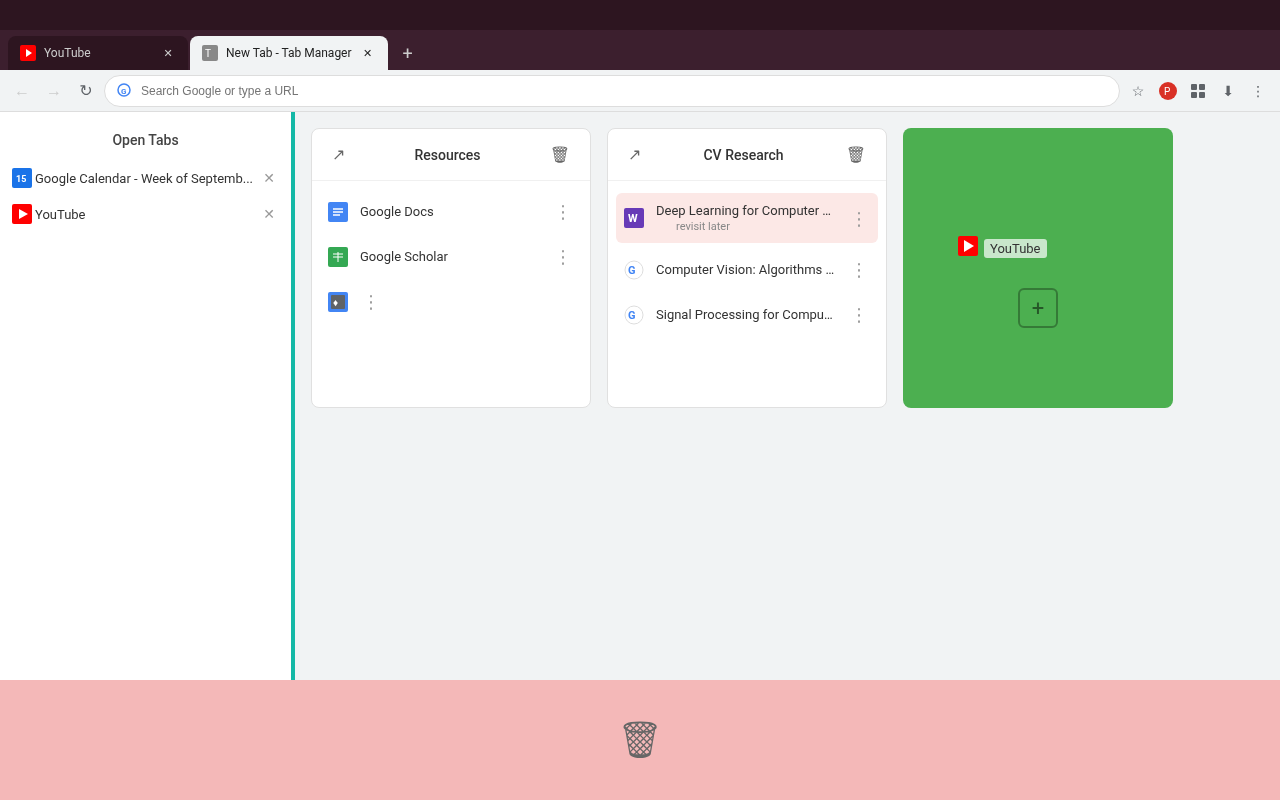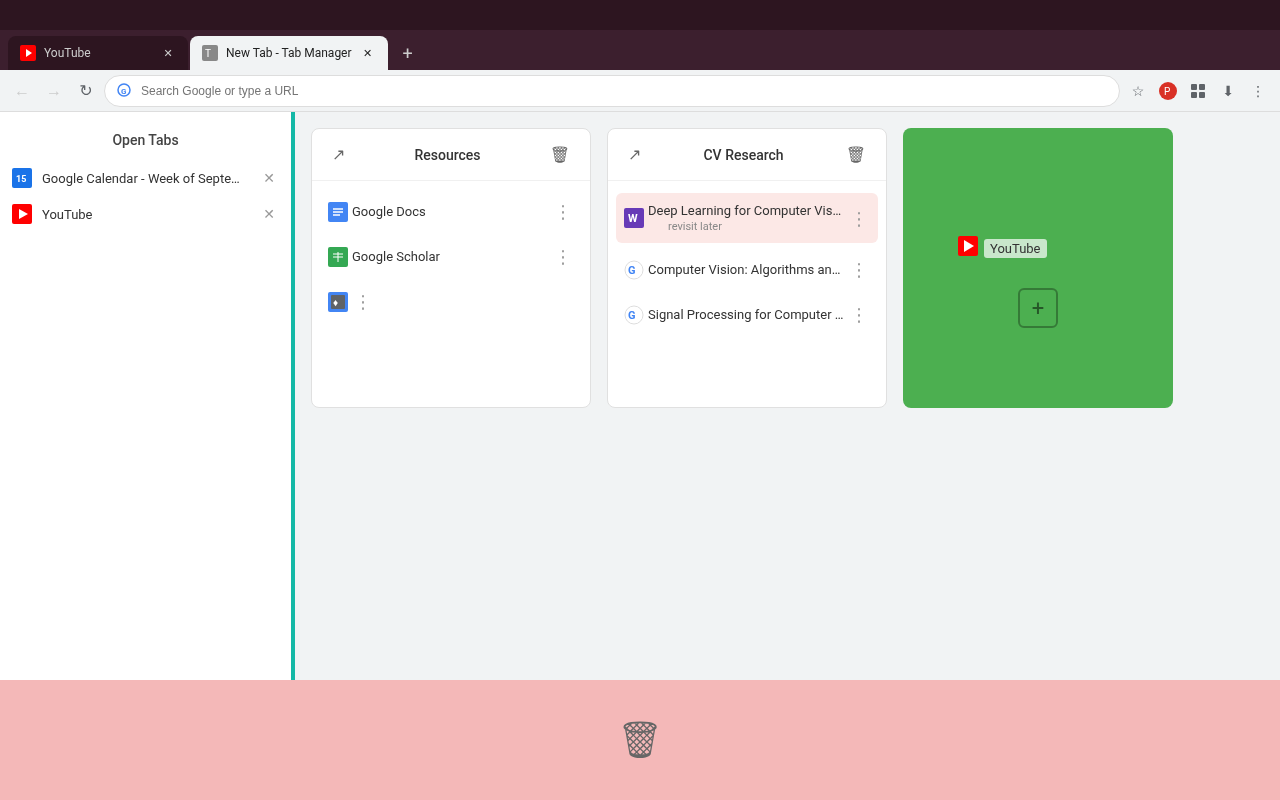--- a/index.html
+++ b/index.html
@@ -21,35 +21,35 @@
     .address-bar input { border: none; outline: none; flex: 1; font-size: 12px; color: #1d4ed8; background: transparent; }
     .toolbar-right { display: flex; align-items: center; gap: 2px; }
     .toolbar-icon { width: 28px; height: 28px; border-radius: 50%; display: flex; align-items: center; justify-content: center; cursor: pointer; color: #5f6368; font-size: 14px; }
 
     
     .main-content { display: flex; height: calc(800px - 112px); }
 
     
     .open-tabs-panel { width: 295px; background: #fff; border-right: 4px solid #14b8a6; flex-shrink: 0; padding: 12px 0; }
     .panel-title { text-align: center; font-size: 14px; color: #444; font-weight: 500; padding: 8px 16px 12px; }
-    .tab-item { display: flex; align-items: center; padding: 8px 12px; cursor: pointer; gap: 10px; }
+    .tab-item { display: flex; align-items: center; padding: 8px 12px; cursor: pointer; gap: 3px; }
     .tab-item-favicon { width: 20px; height: 20px; flex-shrink: 0; border-radius: 2px; }
     .tab-item-title { flex: 1; font-size: 13px; color: #333; overflow: hidden; text-overflow: ellipsis; white-space: nowrap; }
     .tab-item-close { color: #999; font-size: 14px; cursor: pointer; padding: 2px 4px; border-radius: 3px; flex-shrink: 0; }
 
     
     .collections-area { flex: 1; padding: 16px; display: flex; gap: 16px; align-items: flex-start; overflow-x: auto; }
 
     
     .collection-card { width: 280px; background: #fff; border-radius: 8px; border: 1px solid #e0e0e0; flex-shrink: 0; overflow: hidden; min-height: 280px; }
     .collection-header { display: flex; align-items: center; padding: 12px 16px; border-bottom: 1px solid #f0f0f0; gap: 8px; }
     .collection-header-title { flex: 1; text-align: center; font-size: 14px; font-weight: 500; color: #333; }
     .collection-icon-btn { color: #666; cursor: pointer; font-size: 16px; padding: 4px; border-radius: 4px; }
     .collection-items { padding: 8px 0; }
-    .collection-item { display: flex; align-items: center; padding: 10px 16px; cursor: pointer; gap: 4px; }
+    .collection-item { display: flex; align-items: center; padding: 10px 16px; cursor: pointer; gap: 12px; }
     .collection-item.highlighted { background: #fce8e6; border-radius: 6px; margin: 4px 8px; padding: 10px 8px; }
     .collection-item-favicon { width: 20px; height: 20px; flex-shrink: 0; border-radius: 2px; }
     .collection-item-text { flex: 1; overflow: hidden; }
     .collection-item-title { font-size: 13px; color: #333; overflow: hidden; text-overflow: ellipsis; white-space: nowrap; }
     .collection-item-subtitle { font-size: 11px; color: #888; margin-top: 2px; margin-left: 20px; }
     .collection-item-menu { color: #999; font-size: 18px; cursor: pointer; padding: 2px; flex-shrink: 0; }
 
     
     .drop-zone { width: 270px; background: #4caf50; border-radius: 8px; flex-shrink: 0; min-height: 280px; position: relative; display: flex; align-items: center; justify-content: center; }
     .drop-zone-add { width: 40px; height: 40px; border: 2px solid rgba(0,0,0,0.3); border-radius: 6px; display: flex; align-items: center; justify-content: center; color: rgba(0,0,0,0.5); font-size: 22px; }

